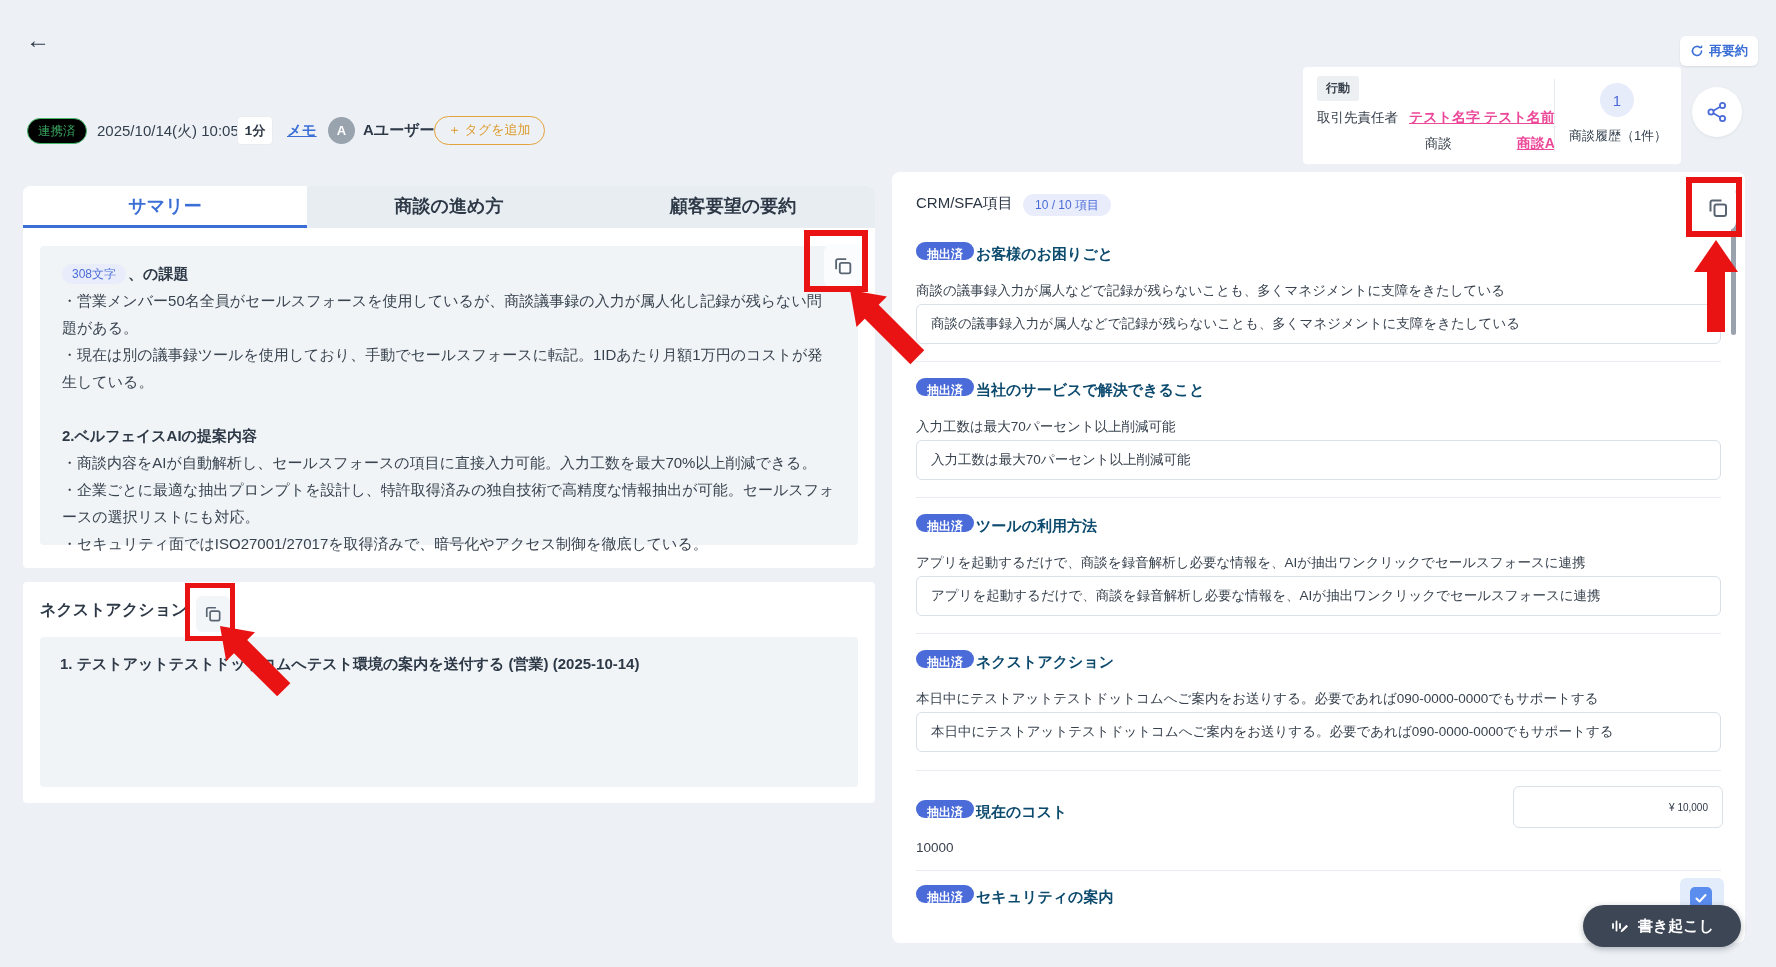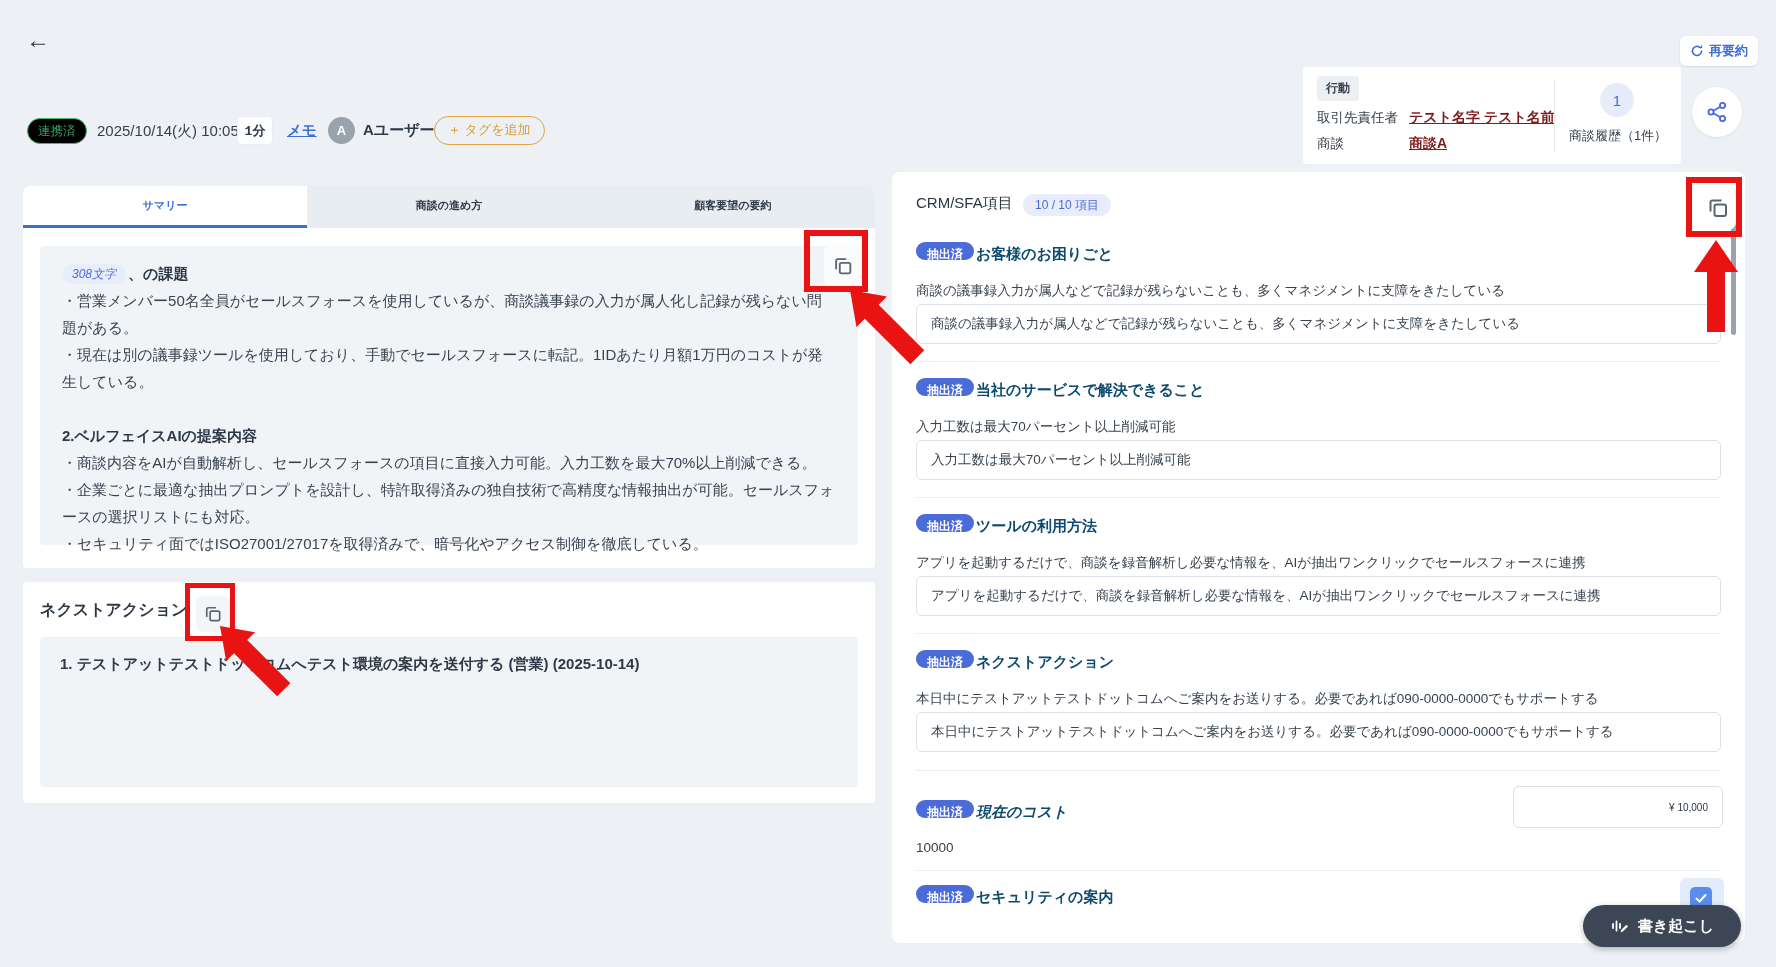--- a/index.html
+++ b/index.html
@@ -27,41 +27,41 @@
           display:flex;align-items:center;justify-content:center;font-size:13px;font-weight:700;}
   .user-name{left:363px;top:121px;font-size:15px;font-weight:700;color:#2e3947;}
   .tag-pill{left:434px;top:116px;height:27px;line-height:25px;padding:0 13px;border:1.5px solid #e2a33c;
             border-radius:15px;color:#dd9a2d;font-size:13px;cursor:pointer;background:transparent;}
 
   
   .info-card{left:1303px;top:67px;width:378px;height:97px;background:#fff;border-radius:4px;}
   .action-chip{position:absolute;left:14px;top:9px;background:#edf0f3;color:#3a434e;font-size:12px;
                font-weight:700;padding:4px 9px;border-radius:3px;}
   .info-rows{position:absolute;left:14px;top:38px;font-size:13.5px;}
-  .info-row{display:flex;height:26px;align-items:center;}
+  .info-row{display:flex;height:26px;align-items:center;justify-content:flex-end;}
   .info-label{width:92px;color:#3a434e;}
-  .info-link{color:#7f1d1d;font-weight:700;text-decoration:underline;cursor:pointer;font-size:14px;}
+  .info-link{color:#ec4899;font-weight:700;text-decoration:underline;cursor:pointer;font-size:14px;}
   .info-divider{position:absolute;left:251px;top:12px;bottom:12px;width:1px;background:#e6ebef;}
   .hist-circle{position:absolute;left:297px;top:16px;width:34px;height:34px;border-radius:50%;
                background:#e7ecfa;color:#4a6bd8;display:flex;align-items:center;justify-content:center;
                font-size:15px;}
   .hist-label{position:absolute;left:252px;top:60px;width:126px;text-align:center;font-size:13px;color:#333f4d;}
   .share-btn{left:1692px;top:87px;width:50px;height:50px;border-radius:50%;background:#fff;cursor:pointer;
              display:flex;align-items:center;justify-content:center;box-shadow:0 1px 3px rgba(40,60,90,.08);}
 
   
   .card1{left:23px;top:186px;width:852px;height:382px;background:#fff;border-radius:8px 8px 4px 4px;}
   .tabs{position:absolute;left:0;top:0;width:100%;height:42px;display:flex;border-radius:8px 8px 0 0;overflow:hidden;}
-  .tab{flex:1;display:flex;align-items:center;justify-content:center;font-size:11px;font-weight:700;
+  .tab{flex:1;display:flex;align-items:center;justify-content:center;font-size:18px;font-weight:700;
        background:#e8edf1;color:#2e3947;border-bottom:3px solid #e8edf1;cursor:pointer;}
   .tab.active{background:#fff;color:#3b6fd6;border-bottom:3px solid #3b6fd6;}
   .summary-box{position:absolute;left:17px;top:60px;width:818px;height:299px;background:#f0f4f7;
                border-radius:4px;padding:14px 22px;box-sizing:border-box;font-size:15px;line-height:27px;color:#39434f;}
   .char-badge{display:inline-block;background:#e9edfb;color:#4a6bd8;font-size:12px;line-height:20px;
-              padding:0 10px;border-radius:11px;margin-right:2px;vertical-align:1px;font-style:italic;}
+              padding:0 10px;border-radius:11px;margin-right:2px;vertical-align:1px;}
   .sum-heading{font-weight:700;color:#2e3947;}
   .sum-line{white-space:normal;}
   .copy-chip{display:flex;align-items:center;justify-content:center;background:#fbfcfd;border-radius:8px;cursor:pointer;}
   .copy1{left:824px;top:244px;width:38px;height:44px;}
   .copy2{left:196px;top:596px;width:34px;height:36px;background:#f3f6f9;border-radius:6px;}
   .copy3{left:1700px;top:186px;width:36px;height:44px;background:#fff;}
 
   
   .card2{left:23px;top:582px;width:852px;height:221px;background:#fff;border-radius:4px;}
   .na-title{position:absolute;left:17px;top:18px;font-size:16px;font-weight:700;color:#2e3947;}
@@ -217,21 +217,21 @@
     <div class="field-divider" style="top:461px;"></div>
 
     <div class="field-badge" style="top:478px;">抽出済</div>
     <div class="field-label" style="top:481px;">ネクストアクション</div>
     <div class="field-helper" style="top:518px;">本日中にテストアットテストドットコムへご案内をお送りする。必要であれば090-0000-0000でもサポートする</div>
     <div class="field-input" style="top:540px;">本日中にテストアットテストドットコムへご案内をお送りする。必要であれば090-0000-0000でもサポートする</div>
     <div class="field-divider" style="top:598px;"></div>
 
     <div class="currency-input">¥ 10,000</div>
     <div class="field-badge" style="top:628px;">抽出済</div>
-    <div class="field-label" style="top:631px;font-style:italic;">現在のコスト</div>
+    <div class="field-label" style="top:631px;">現在のコスト</div>
     <div class="field-helper" style="top:668px;">10000</div>
     <div class="field-divider" style="top:698px;"></div>
 
     <div class="field-badge" style="top:713px;">抽出済</div>
     <div class="field-label" style="top:716px;">セキュリティの案内</div>
     <div class="checkbox-wrap">
       <div class="checkbox">
         <span style="display:flex;">
           <svg width="14" height="14" viewBox="0 0 14 14">
               <path d="M2.5 7.5l3 3 6-6.5" fill="none" stroke="#fff" stroke-width="2" stroke-linecap="round" stroke-linejoin="round"></path>

